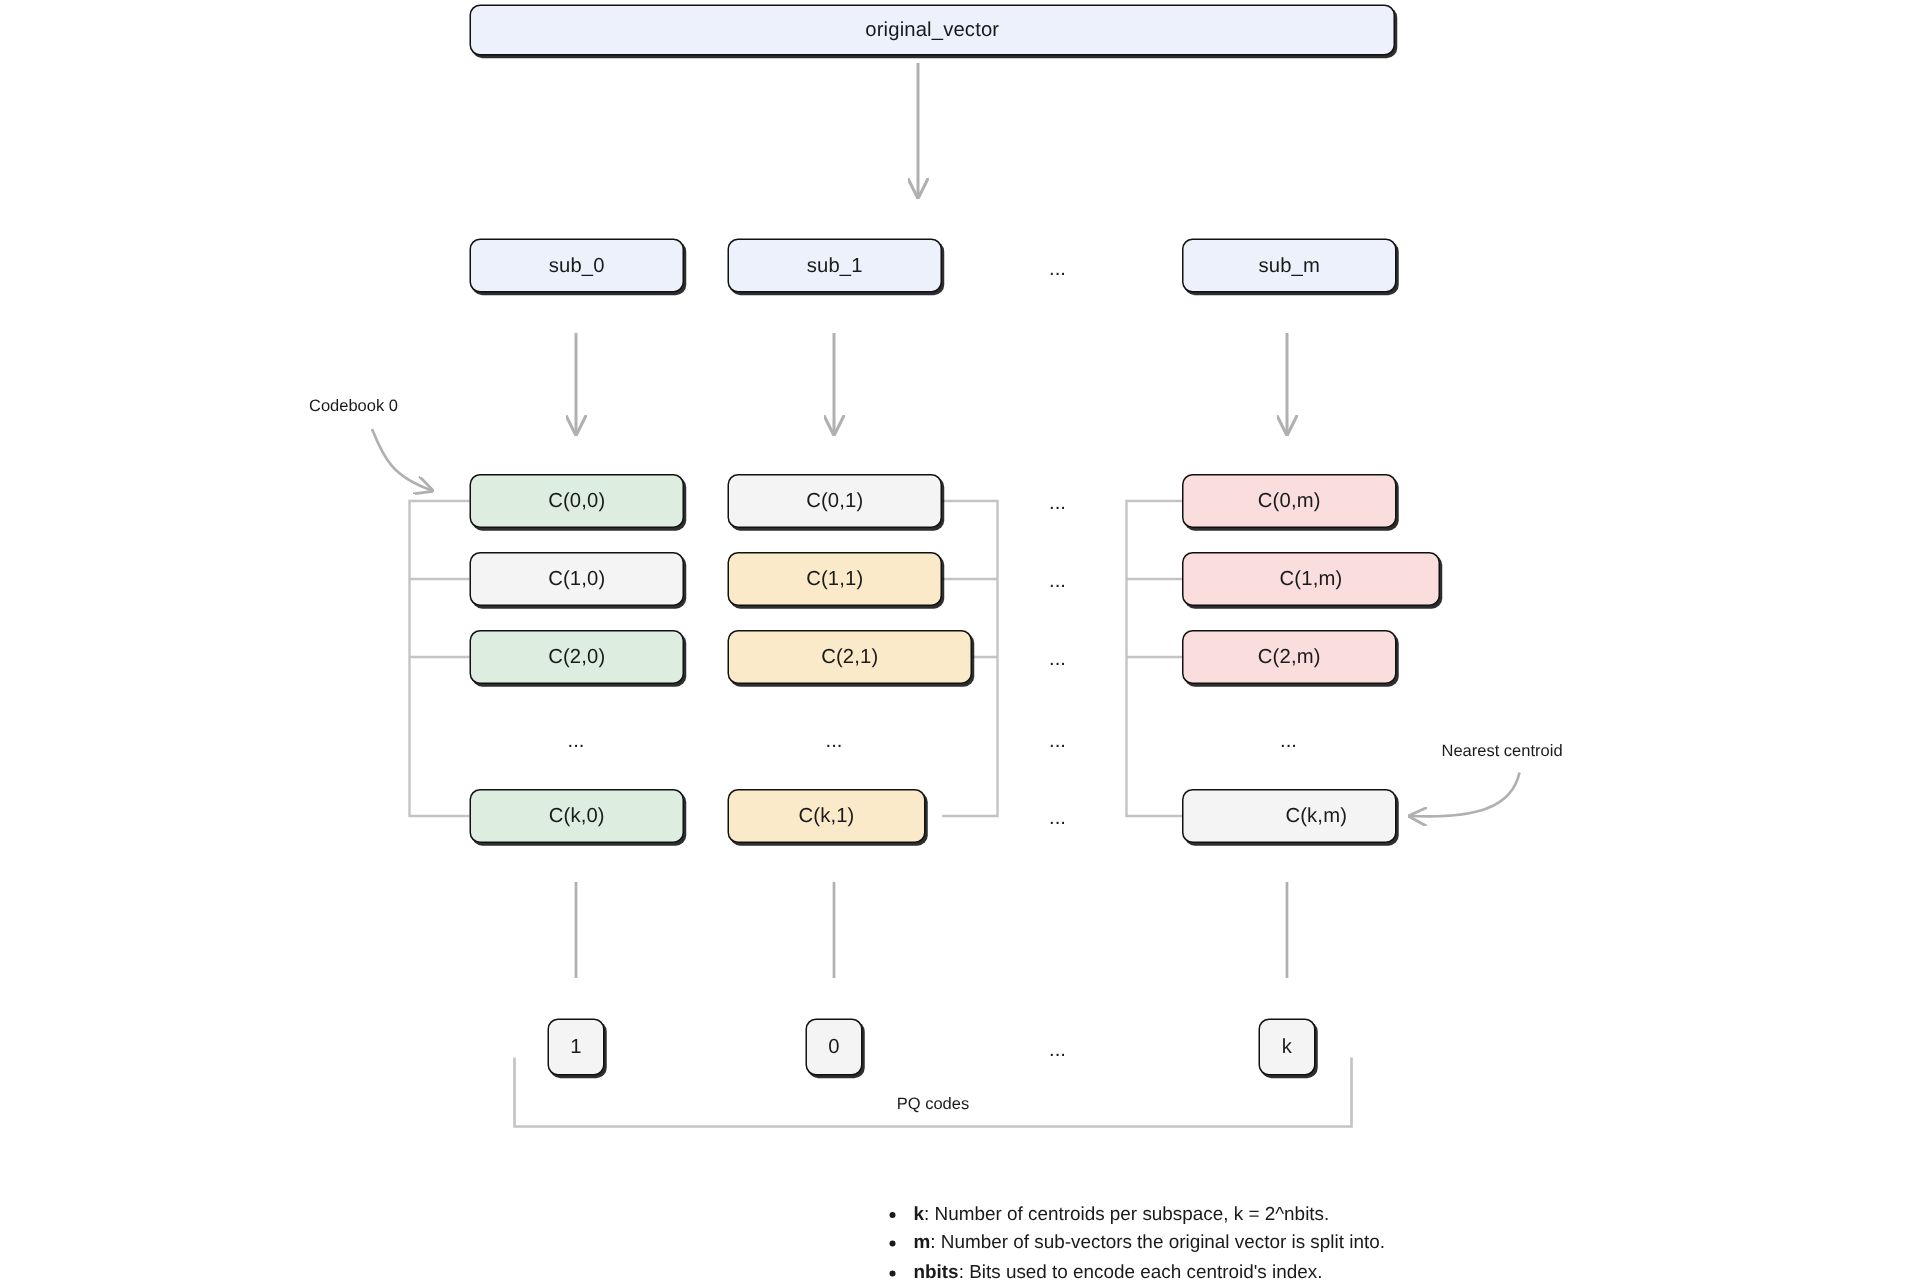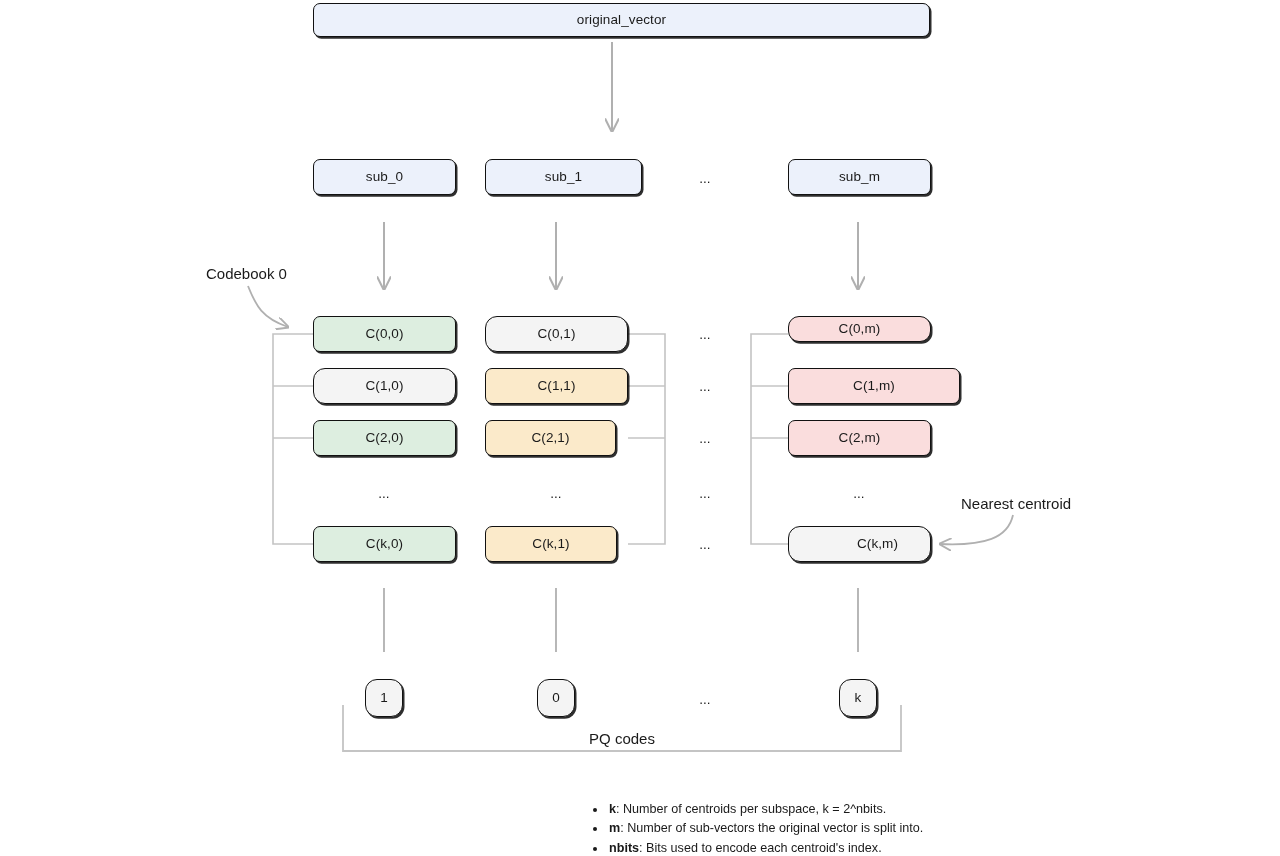--- a/index.html
+++ b/index.html
@@ -29,28 +29,28 @@
     display: flex;
     align-items: center;
     justify-content: center;
     font-size: 13.5px;
     line-height: 1;
     color: #1a1a1a;
     box-shadow: 1.5px 1.8px 0 0 rgba(0,0,0,0.82);
     letter-spacing: 0.1px;
   }
   .node.blue   { background: #ecf1fb; }
-  .node.grey   { background: #f4f4f4; border-radius: 12px; }
+  .node.grey   { background: #f4f4f4; }
   .node.green  { background: #ddeee0; }
   .node.yellow { background: #fbeaca; align-items: center; }
   .node.pink   { background: #fadddd; }
 
   .label {
     position: absolute;
-    font-size: 15px;
+    font-size: 11px;
     line-height: 1;
     color: #1a1a1a;
     white-space: nowrap;
   }
   .ellipsis {
     position: absolute;
     font-size: 13.5px;
     line-height: 1;
     color: #1a1a1a;
     white-space: nowrap;
@@ -143,21 +143,21 @@
     </g>
   </svg>
 
   <div class="node blue" style="left:313px; top:3px; width:617px; height:34px;">
     <span>original_vector</span>
   </div>
 
   <div class="node blue" style="left:313px; top:159px; width:143px; height:36px;">
     <span>sub_0</span>
   </div>
-  <div class="node blue" style="left:485px; top:159px; width:157px; height:36px;">
+  <div class="node blue" style="left:485px; top:159px; width:143px; height:36px;">
     <span>sub_1</span>
   </div>
   <div class="ellipsis" style="left:690px; top:172px; width:30px;">...</div>
   <div class="node blue" style="left:788px; top:159px; width:143px; height:36px;">
     <span>sub_m</span>
   </div>
 
   <div class="label" style="left:206px; top:266px;">Codebook 0</div>
   <div class="label" style="left:961px; top:496px;">Nearest centroid</div>
 
@@ -174,35 +174,35 @@
   <div class="node green" style="left:313px; top:526px; width:143px; height:36px;">
     <span>C(k,0)</span>
   </div>
 
   <div class="node grey" style="left:485px; top:316px; width:143px; height:36px;">
     <span>C(0,1)</span>
   </div>
   <div class="node yellow" style="left:485px; top:368px; width:143px; height:36px;">
     <span>C(1,1)</span>
   </div>
-  <div class="node yellow" style="left:485px; top:420px; width:131px; height:36px;">
+  <div class="node yellow" style="left:485px; top:420px; width:163px; height:36px;">
     <span>C(2,1)</span>
   </div>
   <div class="ellipsis" style="left:541px; top:487px; width:30px;">...</div>
   <div class="node yellow" style="left:485px; top:526px; width:132px; height:36px;">
     <span>C(k,1)</span>
   </div>
 
   <div class="ellipsis" style="left:690px; top:328px; width:30px;">...</div>
   <div class="ellipsis" style="left:690px; top:380px; width:30px;">...</div>
   <div class="ellipsis" style="left:690px; top:432px; width:30px;">...</div>
   <div class="ellipsis" style="left:690px; top:487px; width:30px;">...</div>
   <div class="ellipsis" style="left:690px; top:538px; width:30px;">...</div>
 
-  <div class="node pink" style="left:788px; top:316px; width:143px; height:26px;border-radius:11px;">
+  <div class="node pink" style="left:788px; top:316px; width:143px; height:36px;">
     <span>C(0,m)</span>
   </div>
   <div class="node pink" style="left:788px; top:368px; width:172px; height:36px;">
     <span>C(1,m)</span>
   </div>
   <div class="node pink" style="left:788px; top:420px; width:143px; height:36px;">
     <span>C(2,m)</span>
   </div>
   <div class="ellipsis" style="left:844px; top:487px; width:30px;">...</div>
   <div class="node grey" style="left:788px; top:526px; width:143px; height:36px;padding-left:36px;">

